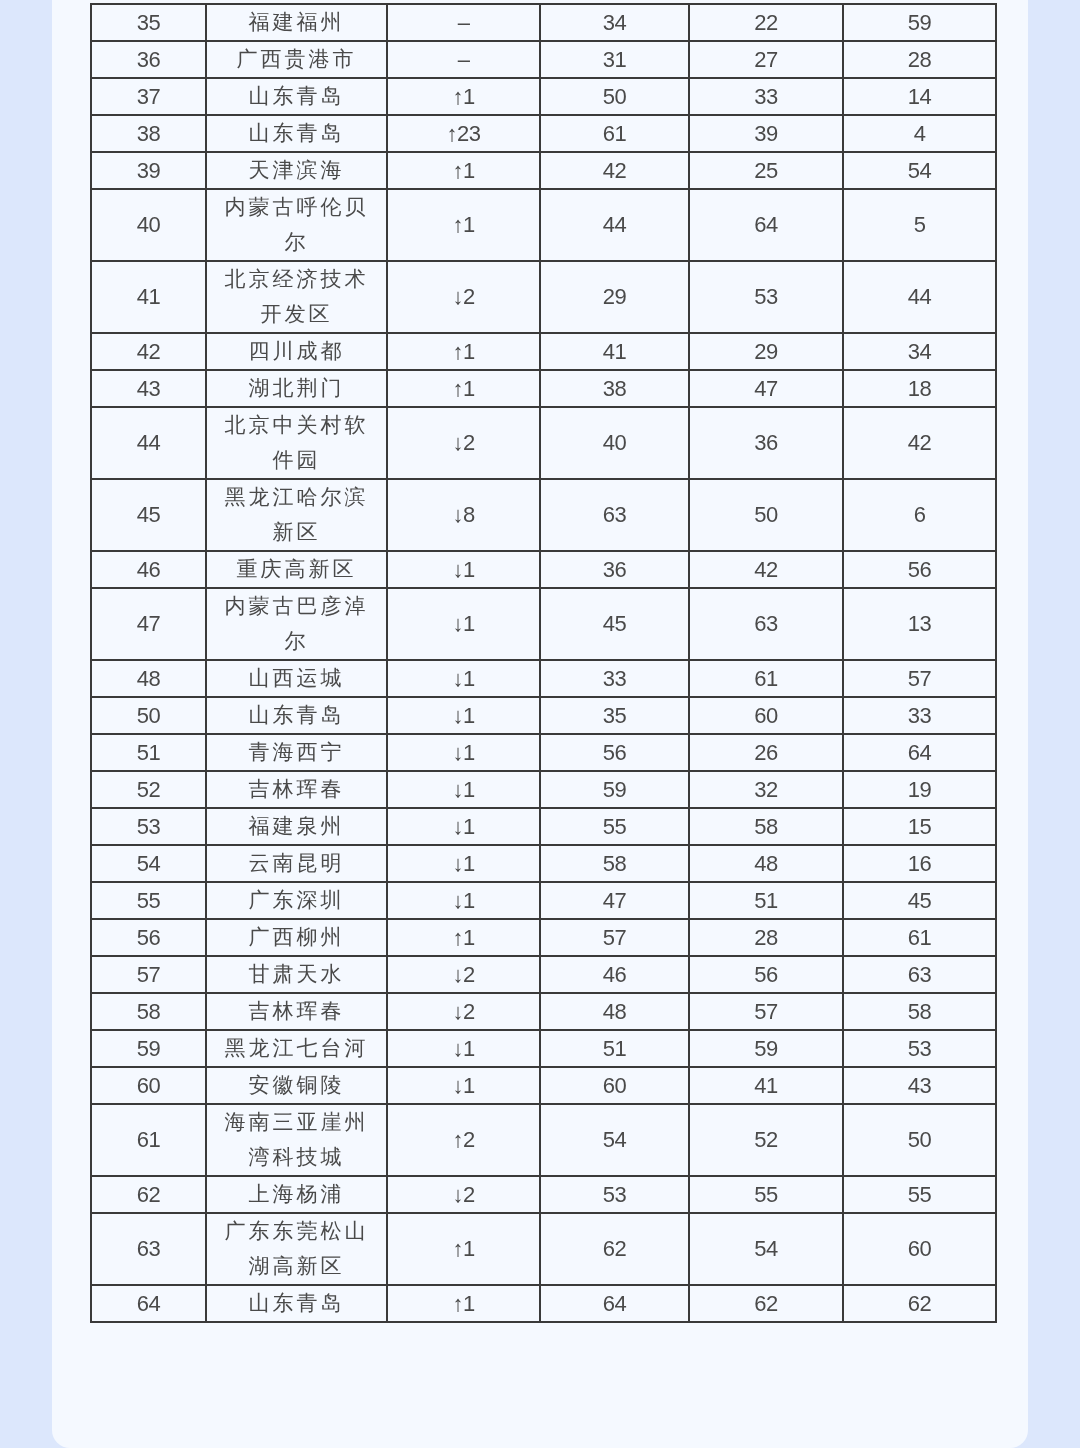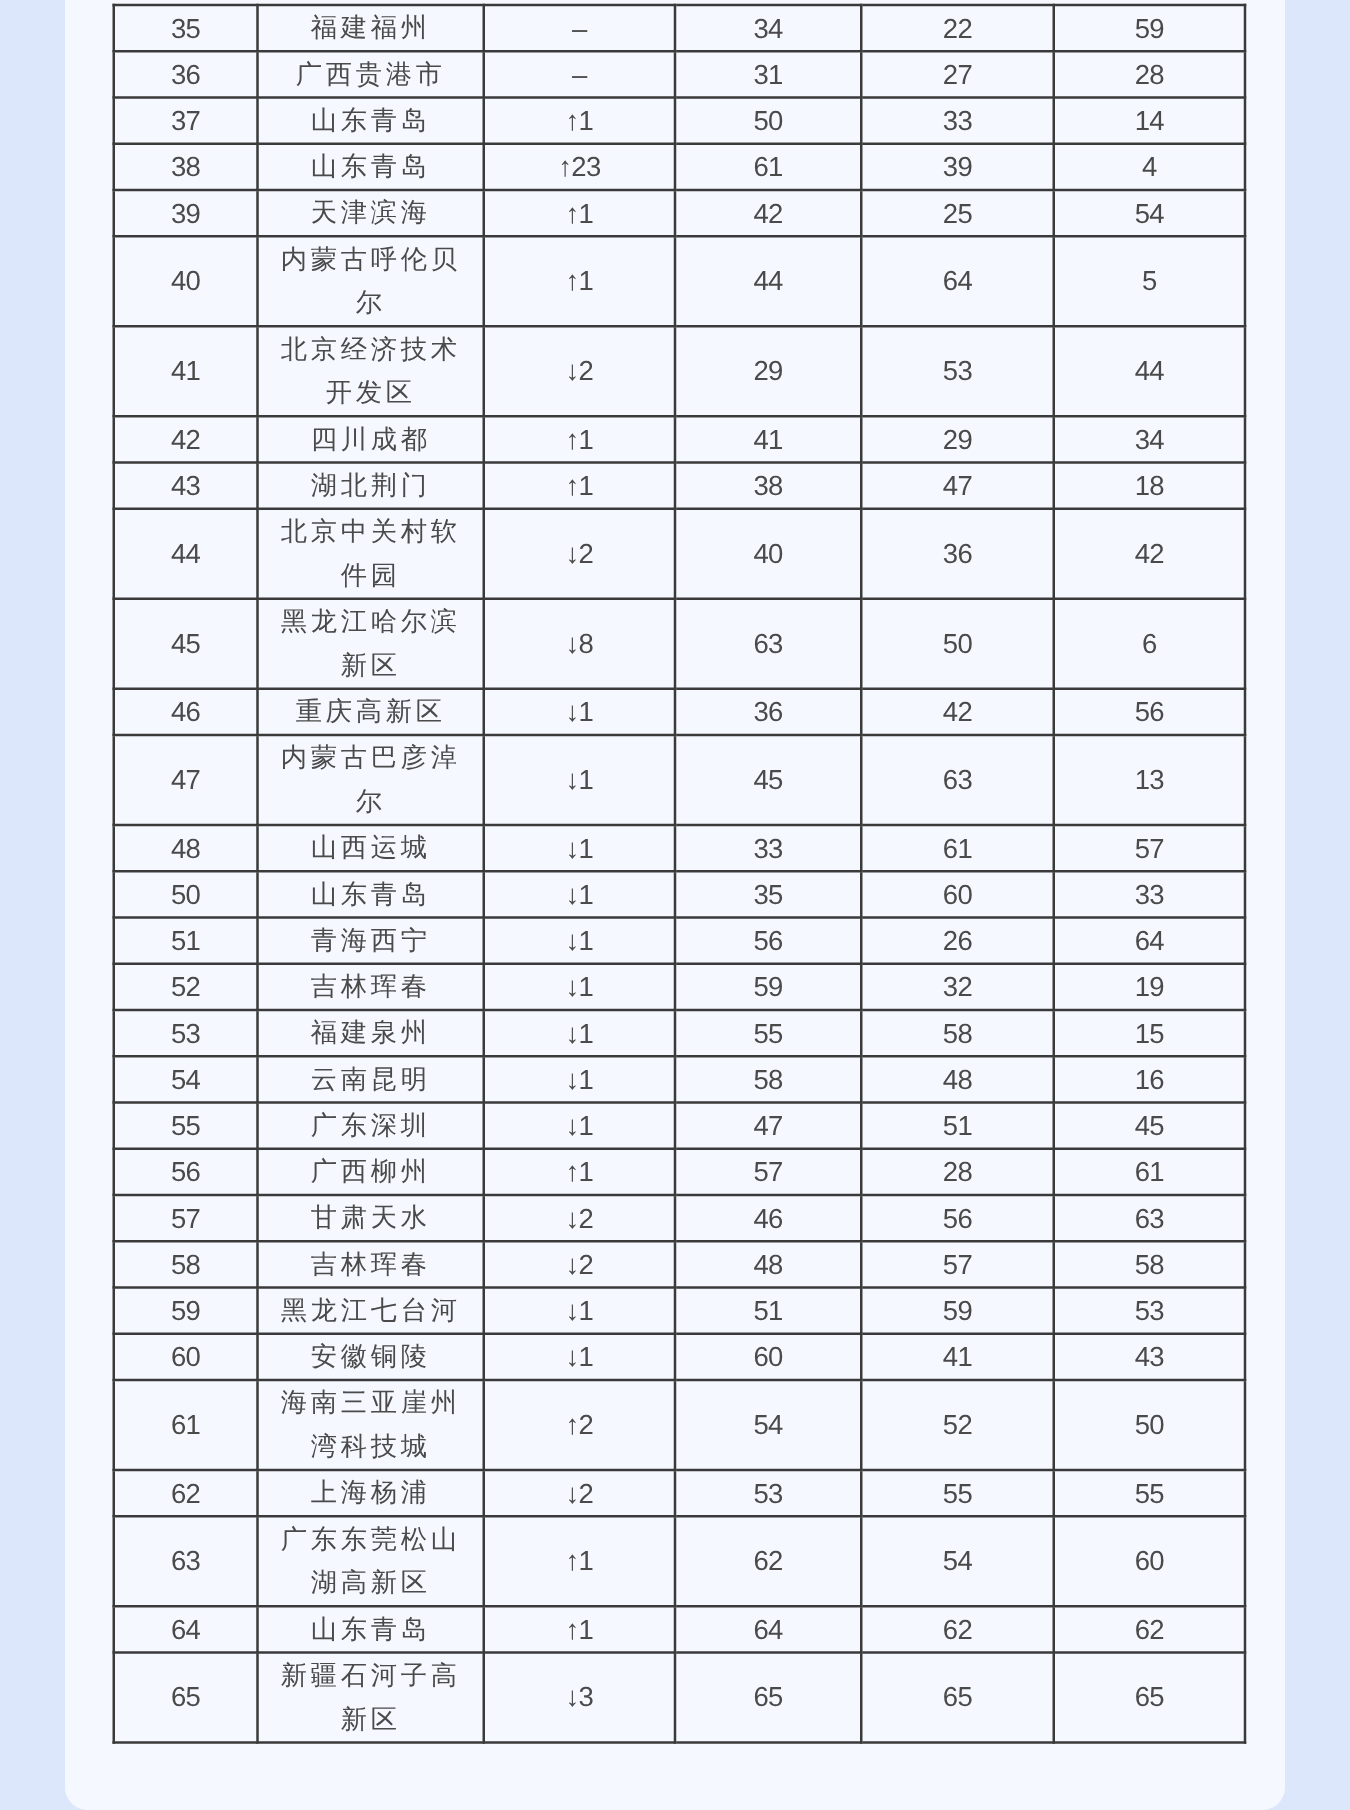--- a/index.html
+++ b/index.html
@@ -301,23 +301,15 @@
           <td>60</td>
         </tr>
         <tr class="single">
           <td>64</td>
           <td class="name">山东青岛</td>
           <td>↑1</td>
           <td>64</td>
           <td>62</td>
           <td>62</td>
         </tr>
-        <tr class="double">
-          <td>65</td>
-          <td class="name">新疆石河子高新区</td>
-          <td>↓3</td>
-          <td>65</td>
-          <td>65</td>
-          <td>65</td>
-        </tr>
       </tbody>
   </table>
 </div>
 
 </body></html>

